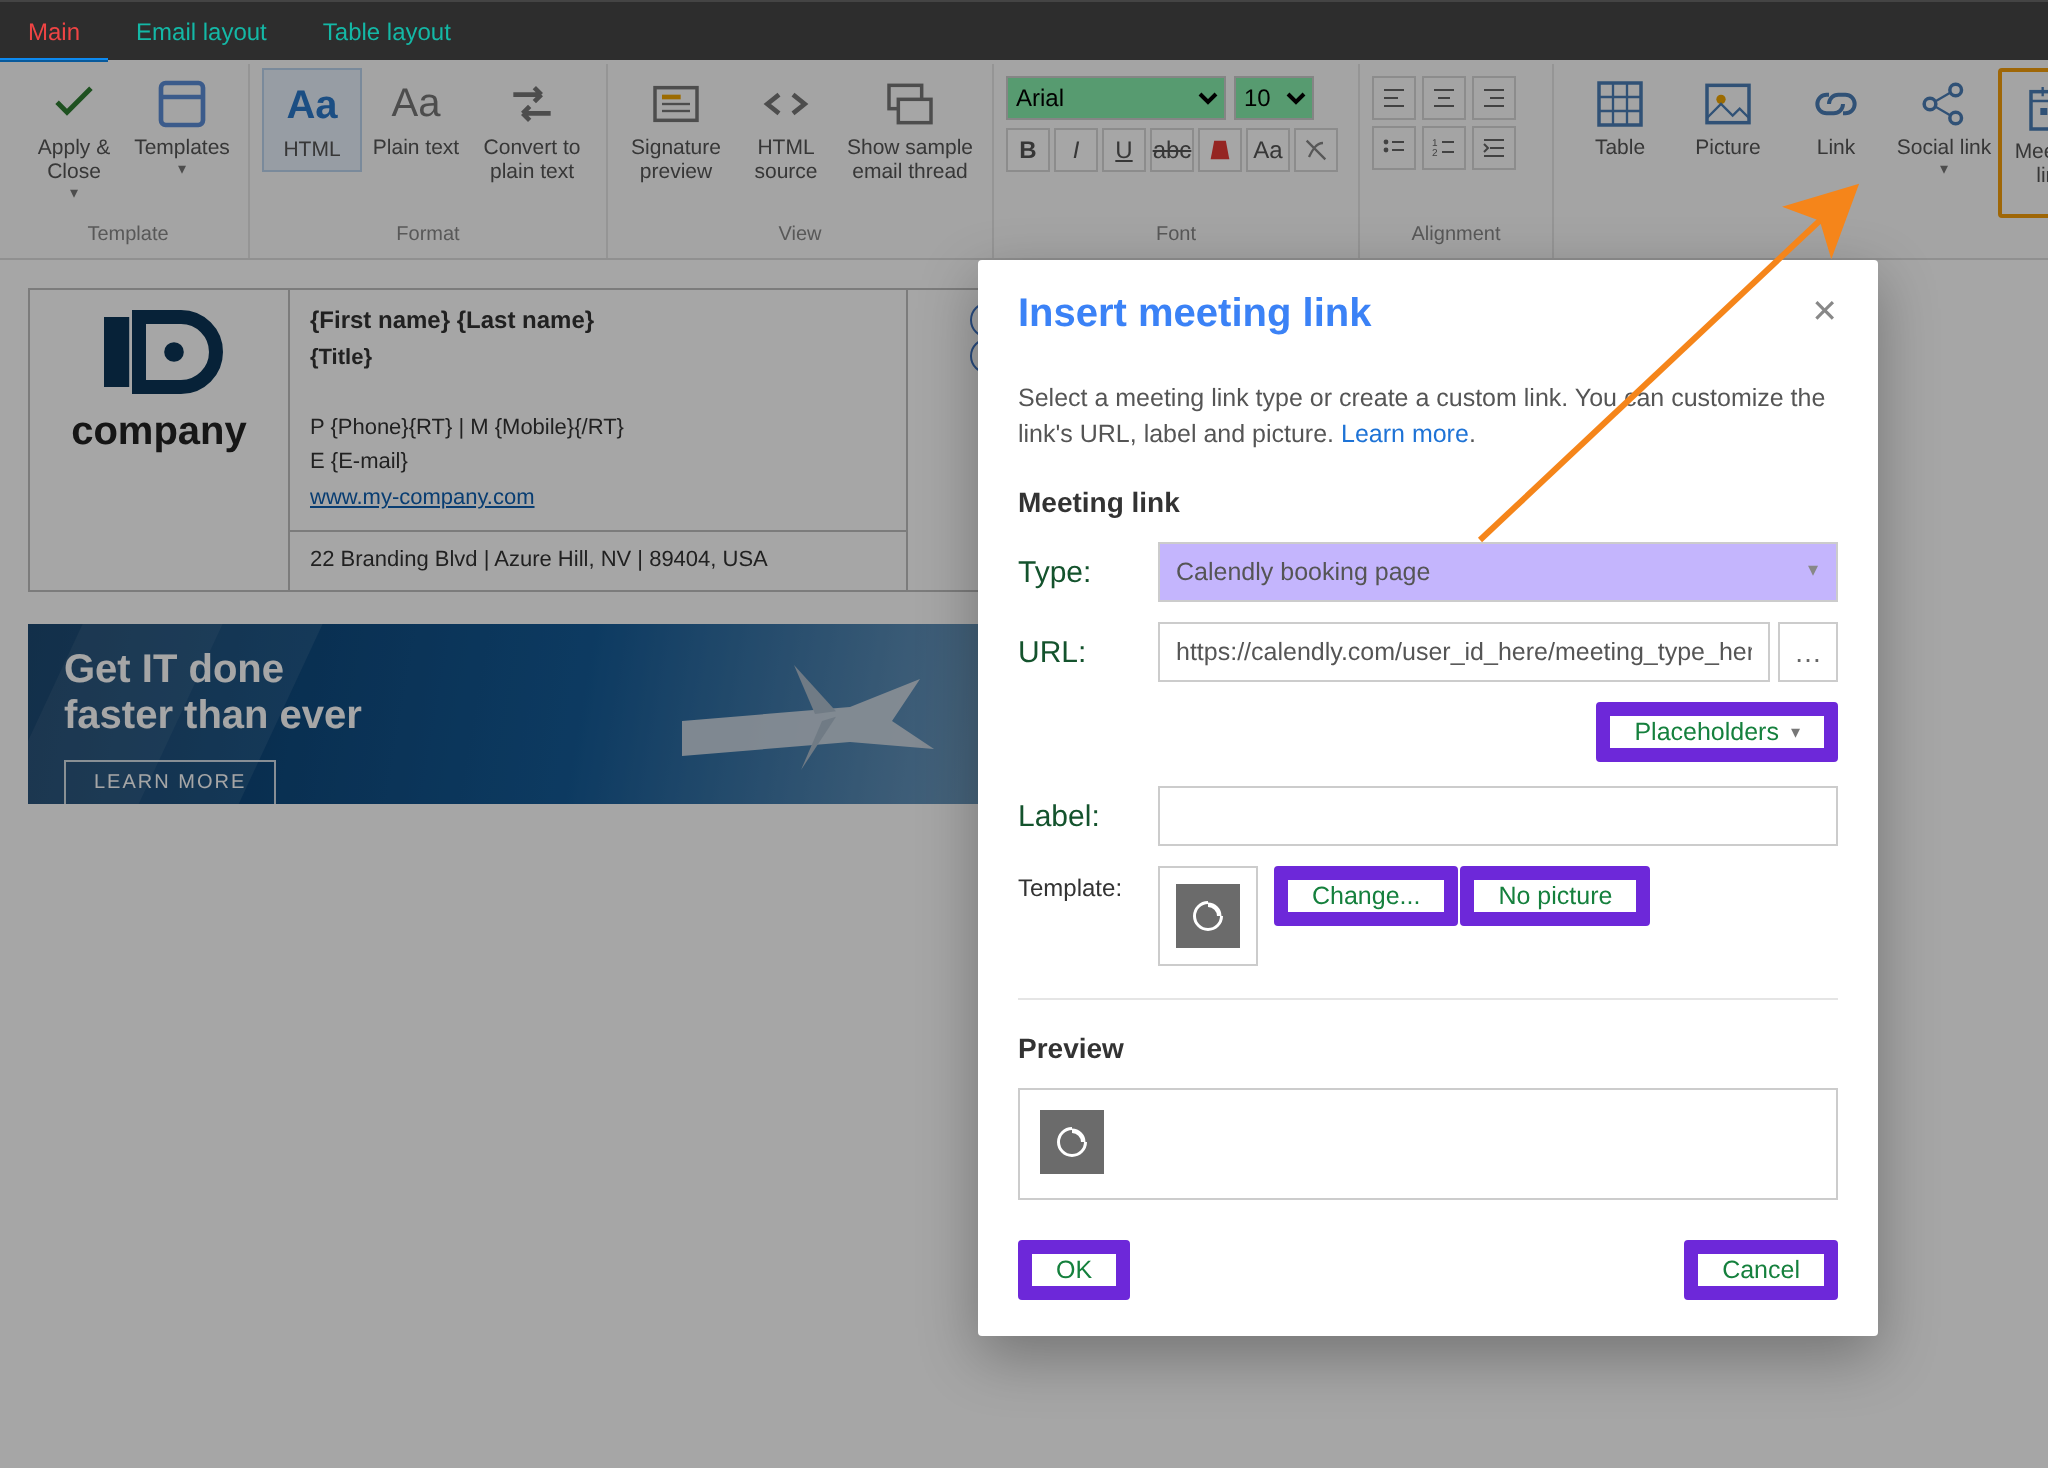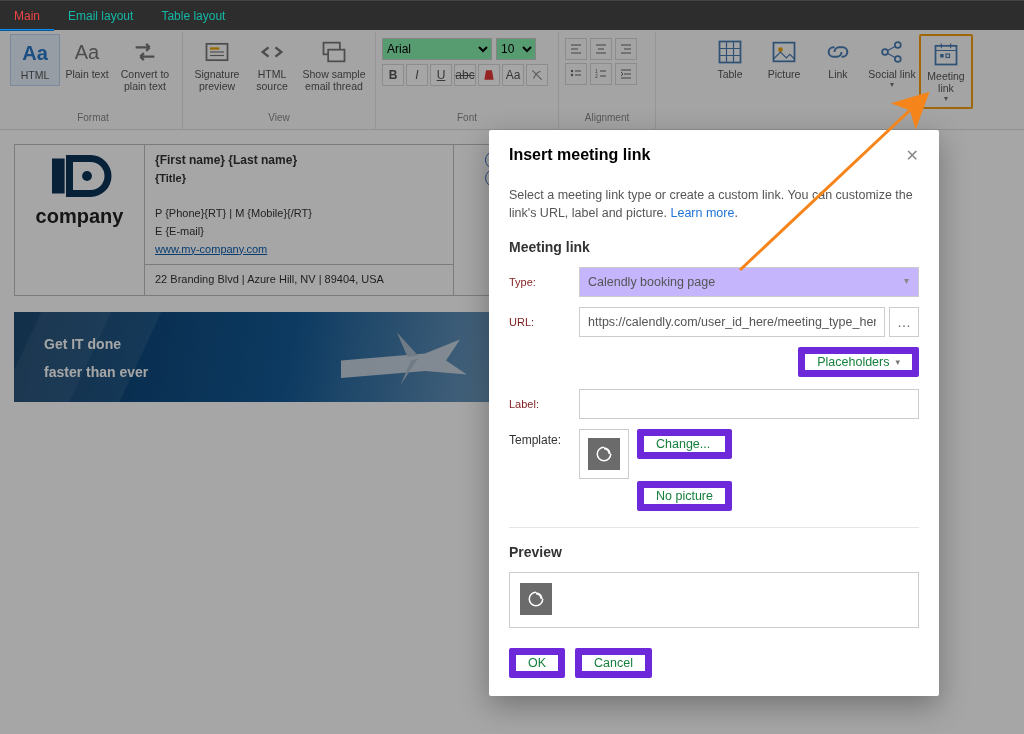--- a/index.html
+++ b/index.html
@@ -124,21 +124,21 @@
     background: linear-gradient(100deg, #0a3a66 0%, #145a96 55%, #7aa3c4 100%);
     color:#fff;
     position:relative;
     padding: 12px 18px;
     overflow:hidden;
   }
   .banner .stripes::before, .banner .stripes::after {
     content:""; position:absolute; top:-30px; left:-50px; width:160px; height:220px;
     transform: skewX(-25deg); background: rgba(255,255,255,0.08); }
   .banner .stripes::after { left: -10px; width:70px; background: rgba(255,255,255,0.06);}
-  .banner h4 { margin:12px; font-size:14px; font-weight:700;}
+  .banner h4 { margin:0; font-size:20px; font-weight:700;}
   .banner button {
     margin-top:10px; background:transparent; border:1px solid rgba(255,255,255,0.8);
     color:#fff; padding:5px 14px; font-size:10px; letter-spacing:1px;
   }
   .banner .jet { position:absolute; right:40px; top:10px; width:140px; height:70px; opacity:0.9;}
   
   .overlay {
     position:absolute; top:30px; left:0; right:0; bottom:0;
     background: rgba(0,0,0,0.35);
     z-index:10;
@@ -147,28 +147,28 @@
   .modal {
     position:absolute; z-index:20;
     left: 489px; top: 130px;
     width: 450px;
     background:#fff; box-shadow: 0 10px 30px rgba(0,0,0,0.3);
     border-radius:2px;
   }
   .modal-head {
     padding: 16px 20px 8px 20px; display:flex; justify-content:space-between; align-items:flex-start;
   }
-  .modal-head h2 { margin:0; font-size:16px; font-weight:700; color:#000000;}
+  .modal-head h2 { margin:0; font-size:20px; font-weight:700; color:#3b82f6;}
   .modal-head .close {font-size:16px; color:#888; cursor:pointer;}
   .modal-body { padding: 0 20px 10px 20px; }
   .modal-body p { font-size:12.5px; color:#555; line-height:1.5; }
   .modal-body p a { color:#1e73d6; text-decoration:none;}
   .modal-body h3 { font-size:14px; font-weight:700; color:#333; margin:16px 0 12px 0;}
   .form-row { display:flex; align-items:center; margin-bottom:10px; }
-  .form-row .lbl { width:70px; font-size:11px; color:#7f1d1d;}
+  .form-row .lbl { width:70px; font-size:15px; color:#14532d;}
   .form-row .field { flex:1; }
   select.wide, input.wide {
     width:100%; height:30px; border:1px solid #ccc; padding:4px 8px; font-size:12.5px;
     background:#fff; color:#555;
   }
   select.wide { appearance:none; background: #c4b5fd; padding-right:26px; }
   .select-wrap { position:relative; }
   .select-wrap::after { content:"▾"; position:absolute; right:10px; top:8px; font-size:10px; color:#888; pointer-events:none;}
   .url-row { display:flex; gap:4px;}
   .url-row input { flex:1; }
@@ -179,41 +179,63 @@
     border-radius:2px; display:inline-flex; align-items:center;
   }
   .btn.caret-after::after { content:"▾"; margin-left:6px; font-size:9px; color:#777;}
   .pic-row { display:flex; align-items:flex-start;}
   .pic-row .lbl { width:70px; padding-top:4px;}
   .pic-box {
     border:1px solid #ccc; padding:8px; display:flex; align-items:center; justify-content:center;
   }
   .cal-icon { width:32px; height:32px; background:#6b6b6b; display:flex; align-items:center; justify-content:center;}
   .cal-icon svg { width:18px; height:18px; }
-  .pic-btns { display:flex; flex-direction:column; gap:22px; margin-left:8px;}
+  .pic-btns { display:flex; flex-direction:row; gap:1px; margin-left:8px;}
   hr.sep { border:none; border-top:1px solid #e5e5e5; margin:16px 0;}
   .preview-box { border:1px solid #ccc; padding:10px; min-height:56px; display:flex; align-items:flex-start;}
-  .modal-foot { padding: 10px 20px 18px 20px; display:flex; justify-content:flex-start; gap:10px;}
+  .modal-foot { padding: 10px 20px 18px 20px; display:flex; justify-content:space-between; gap:10px;}
   
   .arrow {
     position:absolute; z-index:30; pointer-events:none;
     left: 700px; top: 90px; width: 240px; height: 200px;
   }
 </style>
 </head>
 <body>
 
 <div class="tabbar">
   <div class="tab active">Main</div>
   <div class="tab">Email layout</div>
   <div class="tab">Table layout</div>
 </div>
 
 <div class="ribbon">
 
+  <div class="group">
+    <div class="buttons">
+      <div class="rbtn caret">
+        <span class="ico">
+          <svg viewBox="0 0 24 24">
+              <path fill="#2e7d32" d="M20 6 9 17l-5-5 1.5-1.5L9 14l9.5-9.5z"></path>
+            </svg>
+        </span>
+        <span>Apply &amp; Close</span>
+      </div>
+      <div class="rbtn caret">
+        <span class="ico">
+          <svg viewBox="0 0 24 24">
+              <rect x="3" y="3" width="18" height="18" rx="2" fill="none" stroke="#5b8dd6" stroke-width="2"></rect>
+              <line x1="3" y1="9" x2="21" y2="9" stroke="#5b8dd6" stroke-width="2"></line>
+            </svg>
+        </span>
+        <span>Templates</span>
+      </div>
+    </div>
+    <div class="group-label">Template</div>
+  </div>
 
   <div class="group">
     <div class="buttons">
       <div class="rbtn" style="background:#e8f1fc; border:1px solid #bcd4ef; width:50px;">
         <span class="ico">
           <span style="font-size:20px;font-weight:700;color:#2a78c9;">Aa</span>
         </span>
         <span>HTML</span>
       </div>
       <div class="rbtn">

